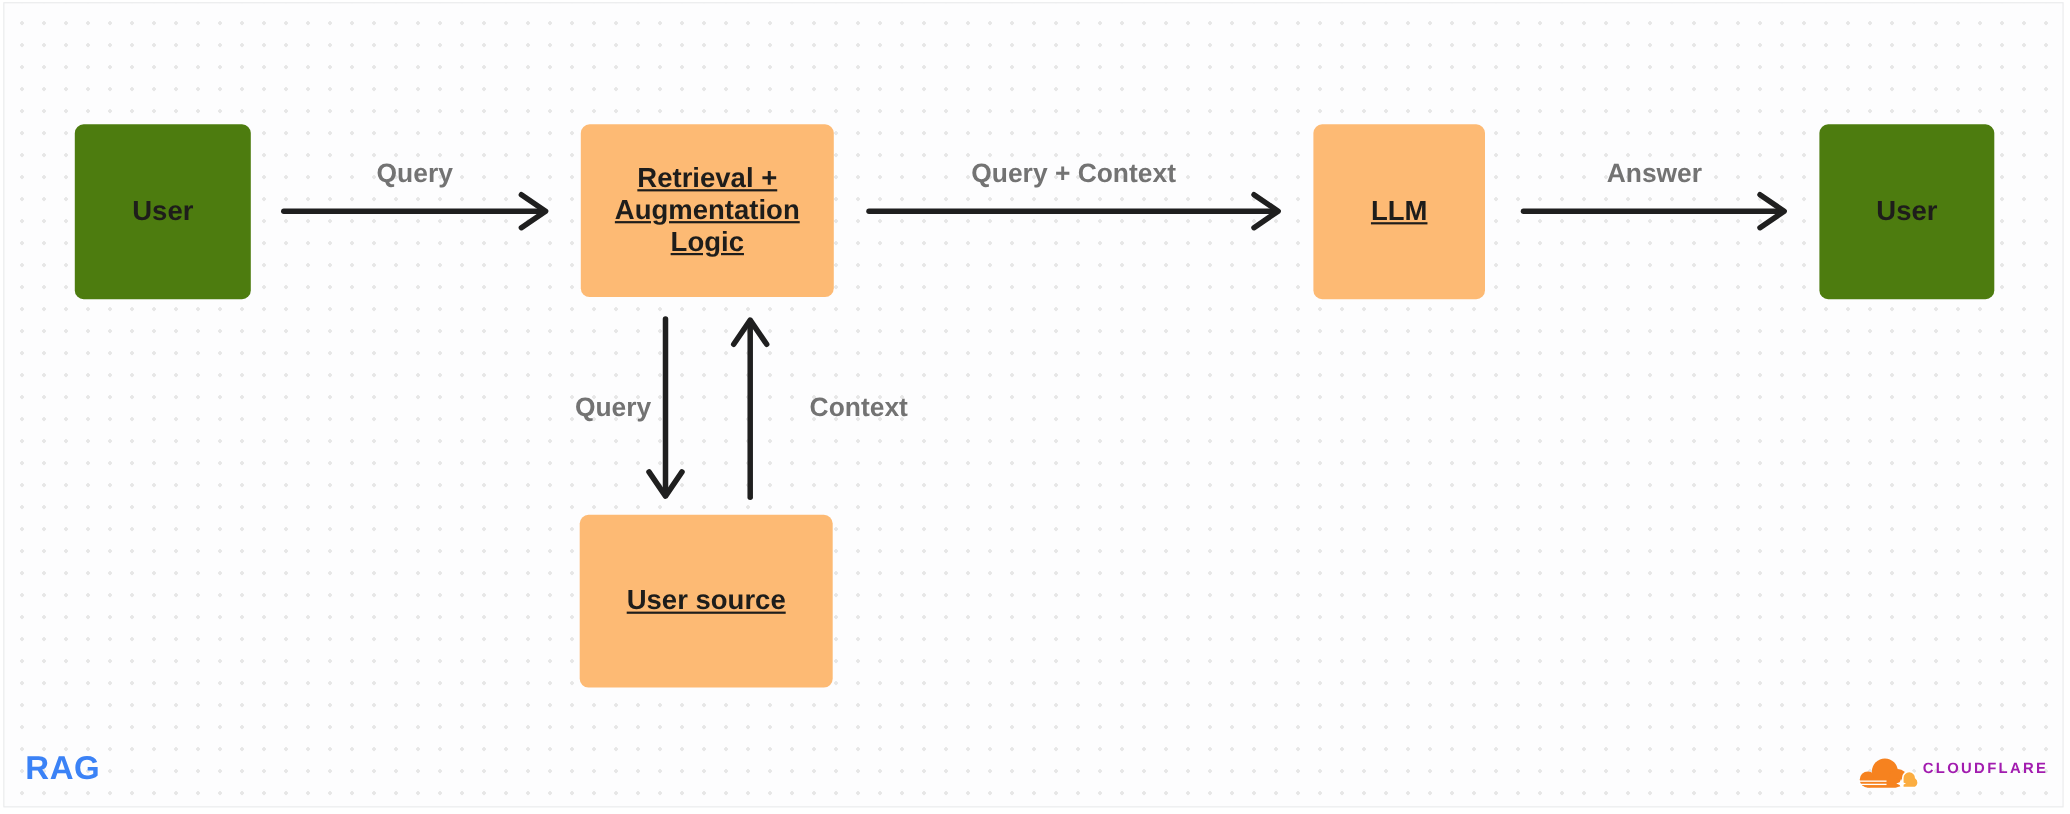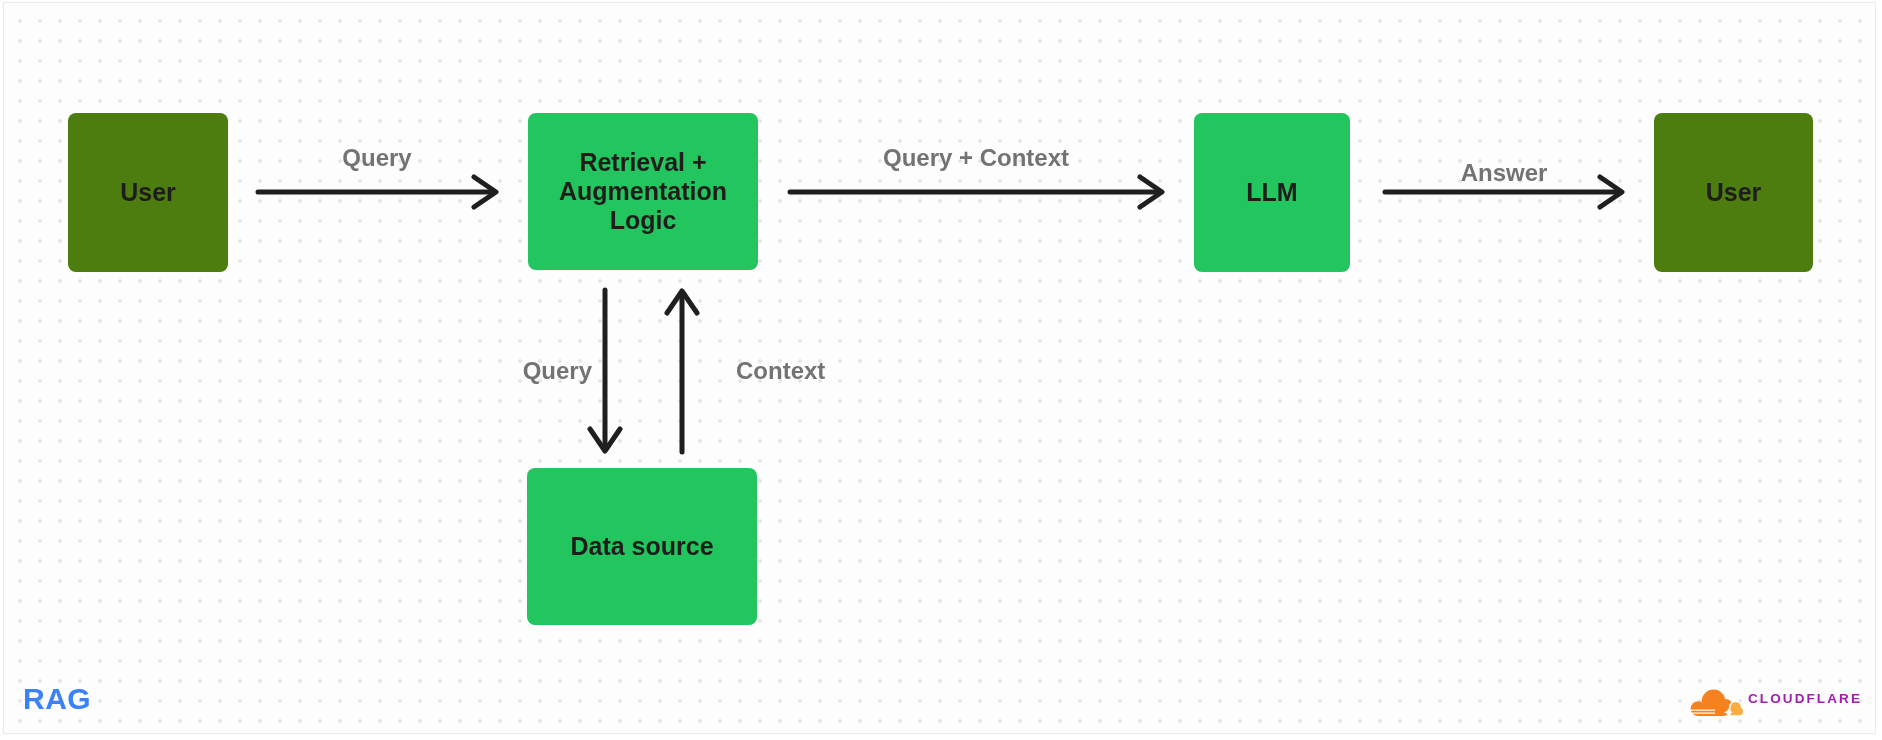--- a/index.html
+++ b/index.html
@@ -16,34 +16,34 @@
     background-image:radial-gradient(circle,#e7e7e7 1.6px,transparent 1.9px);
     background-size:20px 20px;
     background-position:6px 8px;
   }
   .node{
     position:absolute;border-radius:8px;
     display:flex;align-items:center;justify-content:center;
     font-weight:700;font-size:25px;color:#1e1d1b;text-align:center;
   }
   .node-blue{background:#4d7c0f;}
-  .node-cream{background:#22c55e;}
+  .node-cream{background:#fdba74;text-decoration:underline;}
   #node-user-left{left:68px;top:113px;width:160px;height:159px;}
   #node-retrieval{left:528px;top:113px;width:230px;height:157px;}
   #node-llm{left:1194px;top:113px;width:156px;height:159px;}
   #node-user-right{left:1654px;top:113px;width:159px;height:159px;}
   #node-data-source{left:527px;top:468px;width:230px;height:157px;}
   #node-retrieval .node-label{width:200px;line-height:1.16;}
   .edges{position:absolute;left:0;top:0;width:1882px;height:740px;pointer-events:none;}
   .edge-label{
     position:absolute;font-weight:700;font-size:24px;color:#737373;white-space:nowrap;
   }
   #label-query-1{left:377px;top:158px;transform:translate(-50%,-50%);}
   #label-query-context{left:976px;top:158px;transform:translate(-50%,-50%);}
-  #label-answer{left:1504px;top:173px;transform:translate(-50%,-50%);}
+  #label-answer{left:1504px;top:158px;transform:translate(-50%,-50%);}
   #label-query-2{left:592px;top:371px;transform:translate(-100%,-50%);}
   #label-context{left:700px;top:371px;transform:translate(0,-50%);margin-left:36px;}
   .diagram-title{
     position:absolute;left:23px;top:682px;
     font-weight:700;font-size:30px;letter-spacing:0.5px;color:#3b82f6;
   }
   .brand{
     position:absolute;left:1688px;top:687px;height:32px;
     display:flex;align-items:flex-end;
   }
@@ -88,21 +88,21 @@
 <div class="node node-cream" id="node-retrieval">
   <span class="node-label">Retrieval + Augmentation Logic</span>
 </div>
 <div class="node node-cream" id="node-llm">
   <span class="node-label">LLM</span>
 </div>
 <div class="node node-blue" id="node-user-right">
   <span class="node-label">User</span>
 </div>
 <div class="node node-cream" id="node-data-source">
-  <span class="node-label">Data source</span>
+  <span class="node-label">User source</span>
 </div>
 
 <div class="edge-label" id="label-query-1">Query</div>
 <div class="edge-label" id="label-query-context">Query + Context</div>
 <div class="edge-label" id="label-answer">Answer</div>
 <div class="edge-label" id="label-query-2">Query</div>
 <div class="edge-label" id="label-context">Context</div>
 
 <div class="diagram-title">RAG</div>
 

